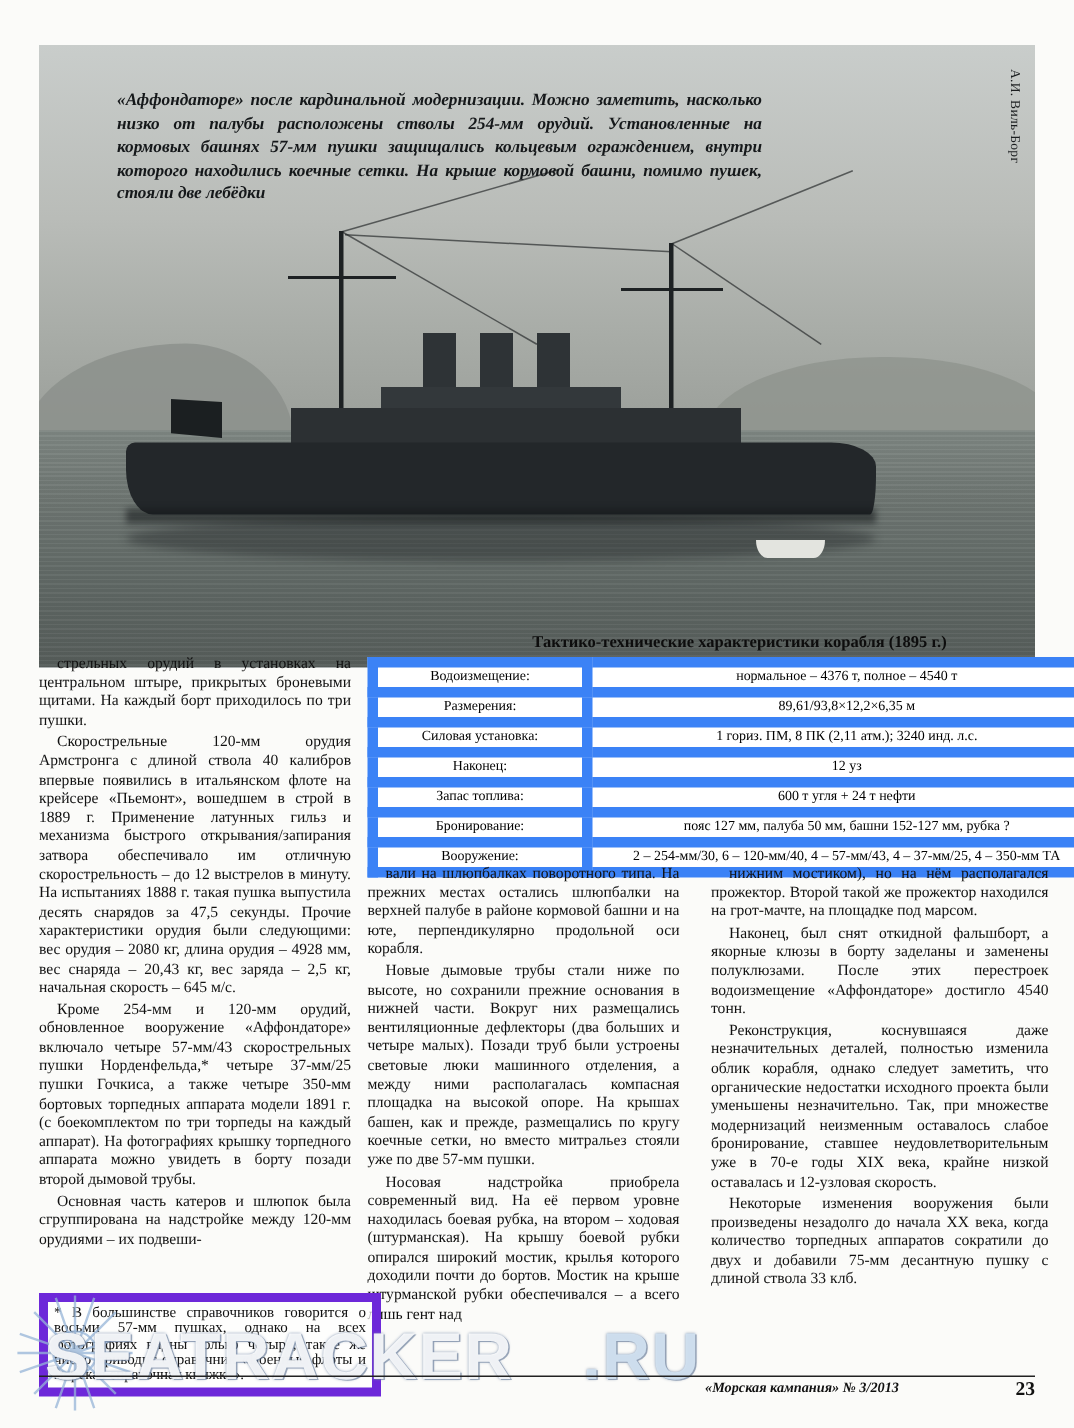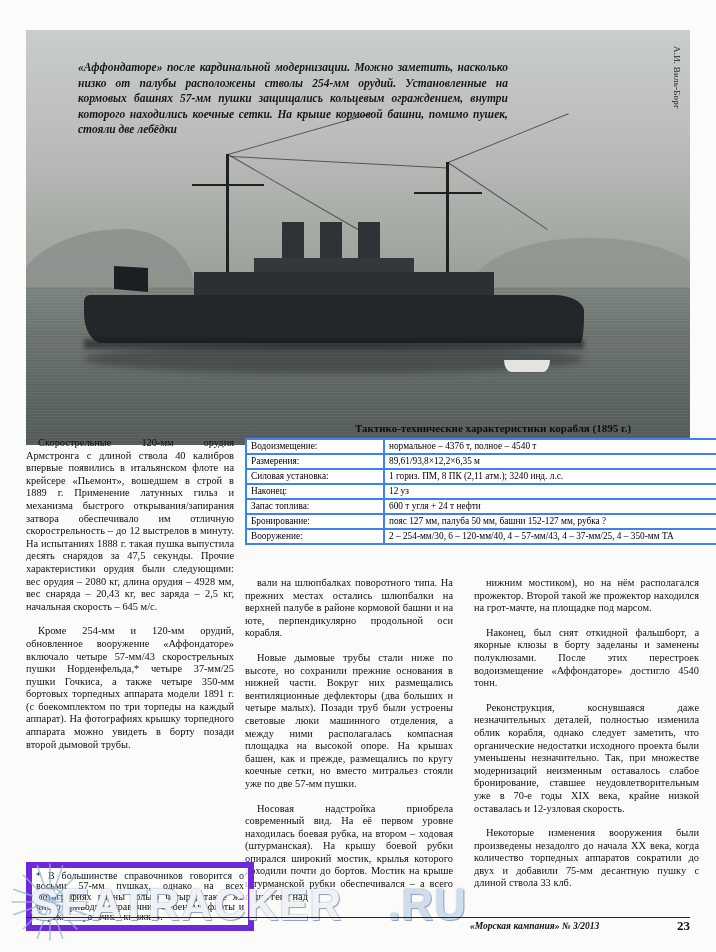--- a/index.html
+++ b/index.html
@@ -147,21 +147,21 @@
   
   .col {
     position: absolute;
     font-size: 10.4px;
     line-height: 12.6px;
     text-align: justify;
     color: #111;
     font-family: "Liberation Serif", serif;
   }
   .col p { margin: 0 0 0 0; text-indent: 12px; }
-  .col p + p { margin-top: 12px; }
+  .col p + p { margin-top: 2px; }
 
   .col-left   { left: 26px;  top: 437px; width: 208px; }
   .col-mid    { left: 245px; top: 577px; width: 208px; }
   .col-right  { left: 474px; top: 577px; width: 225px; }
 
   
   .table-wrap {
     position: absolute;
     left: 245px; top: 422px;
     width: 496px;
@@ -174,23 +174,24 @@
     color: #0d0d0d;
   }
   table.ttx {
     border-collapse: collapse;
     width: 100%;
     font-size: 9.3px;
     line-height: 11px;
     background: #fff;
   }
   table.ttx td {
-    border: 2px solid #3b82f6;
+    border: 7px solid #3b82f6;
     padding: 1px 4px;
     vertical-align: top;
+    text-align: center;
   }
   table.ttx td.k { width: 128px; }
 
   
   .footnote {
     position: absolute;
     left: 26px; top: 862px;
     width: 208px;
     border: 6px solid #6d28d9;
     padding: 3px 4px;
@@ -280,22 +281,24 @@
       <div class="flag"></div>
       <div class="boat"></div>
     </div>
 
     <div class="photo-caption">«Аффондаторе» после кардинальной модернизации. Можно заметить, насколько низко от палубы расположены стволы 254-мм орудий. Установленные на кормовых башнях 57-мм пушки защищались кольцевым ограждением, внутри которого находились коечные сетки. На крыше кормовой башни, помимо пушек, стояли две лебёдки</div>
 
     <div class="photo-credit">А.И. Виль-Борг</div>
   </div>
 
   <div class="col col-left">
+    <p>стрельных орудий в установках на центральном штыре, прикрытых броневыми щитами. На каждый борт приходилось по три пушки.</p>
     <p>Скорострельные 120-мм орудия Армстронга с длиной ствола 40 калибров впервые появились в итальянском флоте на крейсере «Пьемонт», вошедшем в строй в 1889 г. Применение латунных гильз и механизма быстрого открывания/запирания затвора обеспечивало им отличную скорострельность – до 12 выстрелов в минуту. На испытаниях 1888 г. такая пушка выпустила десять снарядов за 47,5 секунды. Прочие характеристики орудия были следующими: вес орудия – 2080 кг, длина орудия – 4928 мм, вес снаряда – 20,43 кг, вес заряда – 2,5 кг, начальная скорость – 645 м/с.</p>
     <p>Кроме 254-мм и 120-мм орудий, обновленное вооружение «Аффондаторе» включало четыре 57-мм/43 скорострельных пушки Норденфельда,* четыре 37-мм/25 пушки Гочкиса, а также четыре 350-мм бортовых торпедных аппарата модели 1891 г. (с боекомплектом по три торпеды на каждый аппарат). На фотографиях крышку торпедного аппарата можно увидеть в борту позади второй дымовой трубы.</p>
+    <p>Основная часть катеров и шлюпок была сгруппирована на надстройке между 120-мм орудиями – их подвеши-</p>
   </div>
 
   <div class="table-wrap">
     <div class="table-title">Тактико-технические характеристики корабля (1895 г.)</div>
     <table class="ttx">
       <tbody>
         <tr>
           <td class="k">Водоизмещение:</td>
           <td>нормальное – 4376 т, полное – 4540 т</td>
         </tr>

